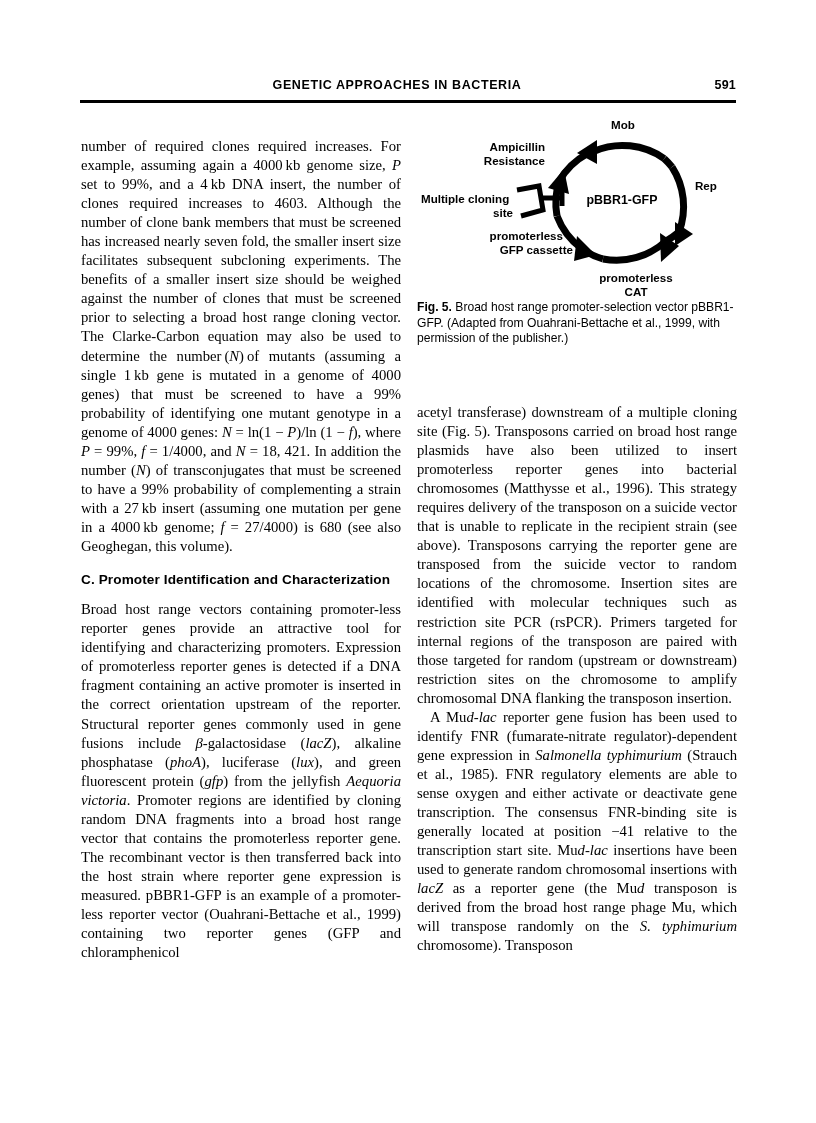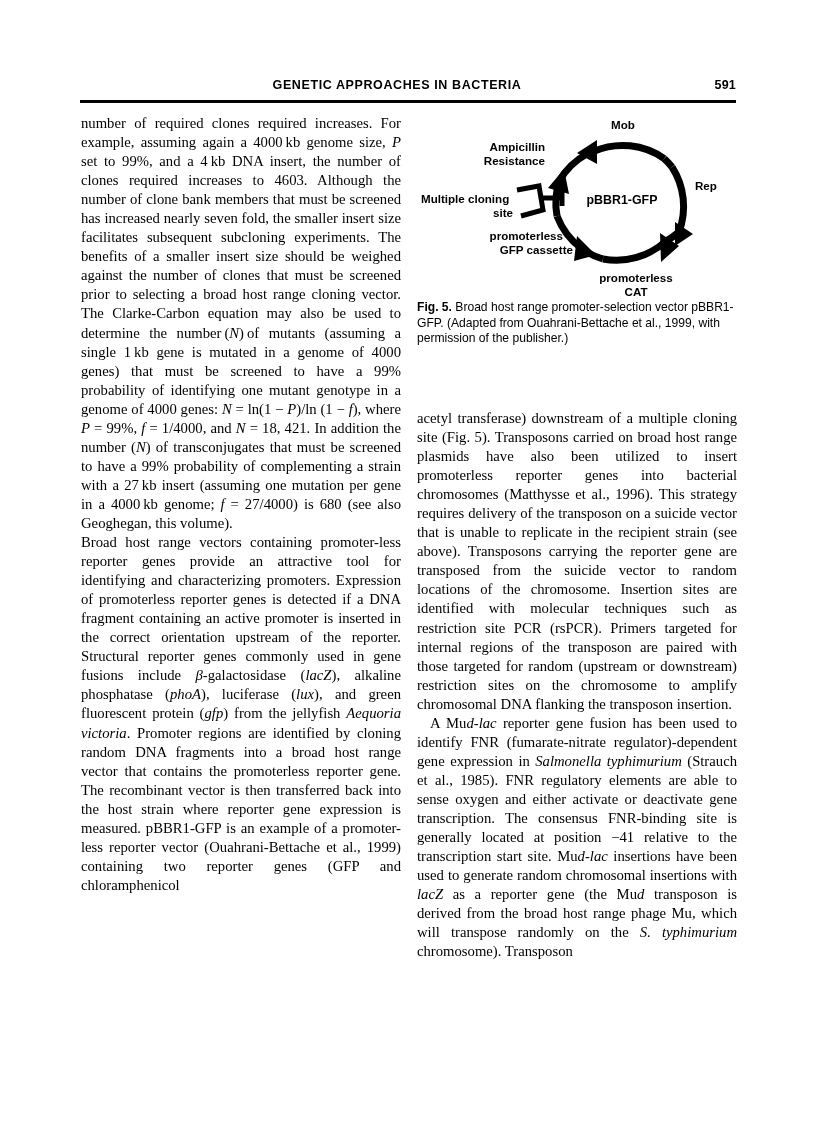--- a/index.html
+++ b/index.html
@@ -58,23 +58,24 @@
 
   
   .col {
     position: absolute;
     width: 320px;
     font-size: 14.7px;
     line-height: 19.05px;
     text-align: justify;
     text-justify: inter-word;
     hyphens: none;
+    margin-top: 23px;
   }
   .col-left  { left: 81px;  top: 114px; }
-  .col-right { left: 417px; top: 409px; }
+  .col-right { left: 417px; top: 380px; }
 
   .col p {
     margin: 0;
     text-indent: 0;
   }
   .col p.indent { text-indent: 13px; }
 
   h3.sec-head {
     font-family: "Liberation Sans", sans-serif;
     font-weight: bold;
@@ -134,20 +135,21 @@
 <div class="page">
 
   <div class="runhead">
     <span class="runhead-title">GENETIC APPROACHES IN BACTERIA</span>
     <span class="runhead-page">591</span>
   </div>
   <div class="rule"></div>
 
   <div class="col col-left">
     <p>number of required clones required increases. For example, assuming again a 4000 kb genome size, <i>P</i> set to 99%, and a 4 kb DNA insert, the number of clones required increases to 4603. Although the number of clone bank members that must be screened has increased nearly seven fold, the smaller insert size facilitates subsequent subcloning experiments. The benefits of a smaller insert size should be weighed against the number of clones that must be screened prior to selecting a broad host range cloning vector. The Clarke-Carbon equation may also be used to determine the number (<i>N</i>) of mutants (assuming a single 1 kb gene is mutated in a genome of 4000 genes) that must be screened to have a 99% probability of identifying one mutant genotype in a genome of 4000 genes: <i>N</i> = ln(1 − <i>P</i>)/ln (1 − <i>f</i>), where <i>P</i> = 99%, <i>f</i> = 1/4000, and <i>N</i> = 18, 421. In addition the number (<i>N</i>) of transconjugates that must be screened to have a 99% probability of complementing a strain with a 27 kb insert (assuming one mutation per gene in a 4000 kb genome; <i>f</i> = 27/4000) is 680 (see also Geoghegan, this volume).</p>
+    <h3 class="sec-head">C.  Promoter Identification and Characterization</h3>
     <p>Broad host range vectors containing promoter-less reporter genes provide an attractive tool for identifying and characterizing promoters. Expression of promoterless reporter genes is detected if a DNA fragment containing an active promoter is inserted in the correct orientation upstream of the reporter. Structural reporter genes commonly used in gene fusions include <i>β</i>-galactosidase (<i>lacZ</i>), alkaline phosphatase (<i>phoA</i>), luciferase (<i>lux</i>), and green fluorescent protein (<i>gfp</i>) from the jellyfish <i>Aequoria victoria</i>. Promoter regions are identified by cloning random DNA fragments into a broad host range vector that contains the promoterless reporter gene. The recombinant vector is then transferred back into the host strain where reporter gene expression is measured. pBBR1-GFP is an example of a promoter-less reporter vector (Ouahrani-Bettache et al., 1999) containing two reporter genes (GFP and chloramphenicol</p>
   </div>
 
   <div class="figure">
     <div class="fig-art">
       <svg width="320" height="195" viewBox="0 0 320 195">
 
         <g fill="none" stroke="#000" stroke-width="7" stroke-linecap="butt">
 
           <path d="M 247.2 46.6 A 73 73 0 0 0 177.0 39.2"></path>

